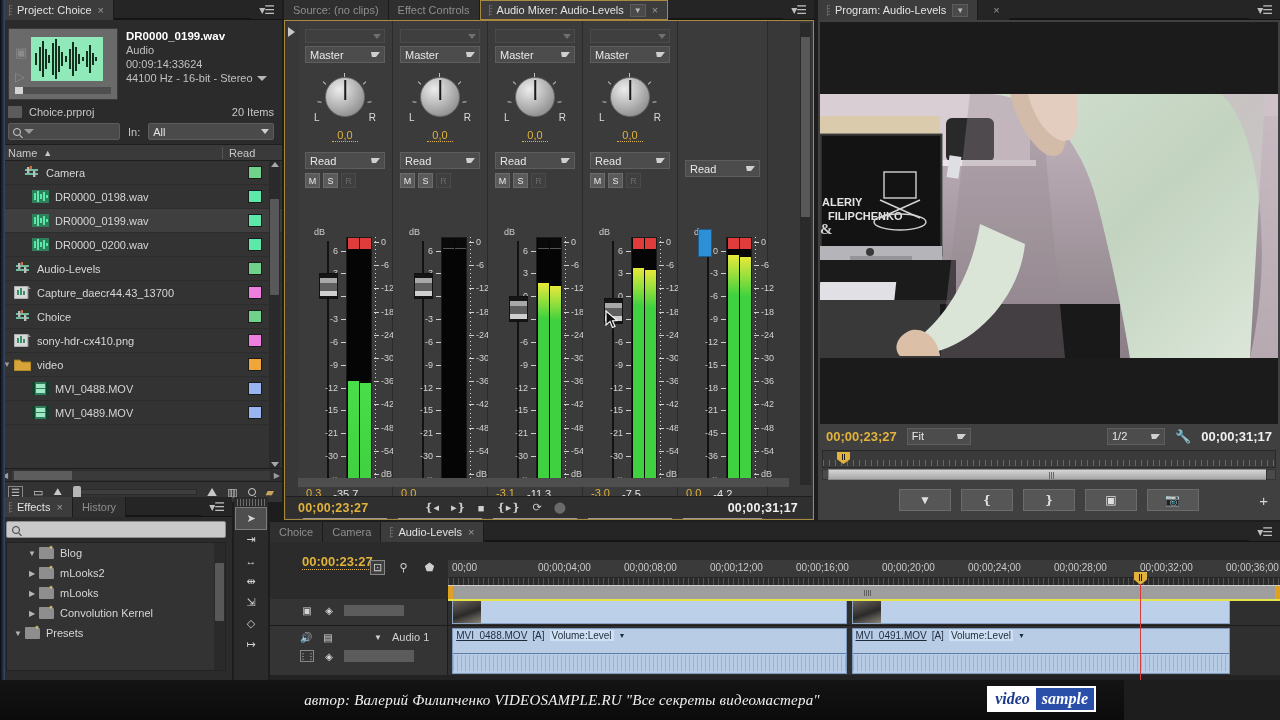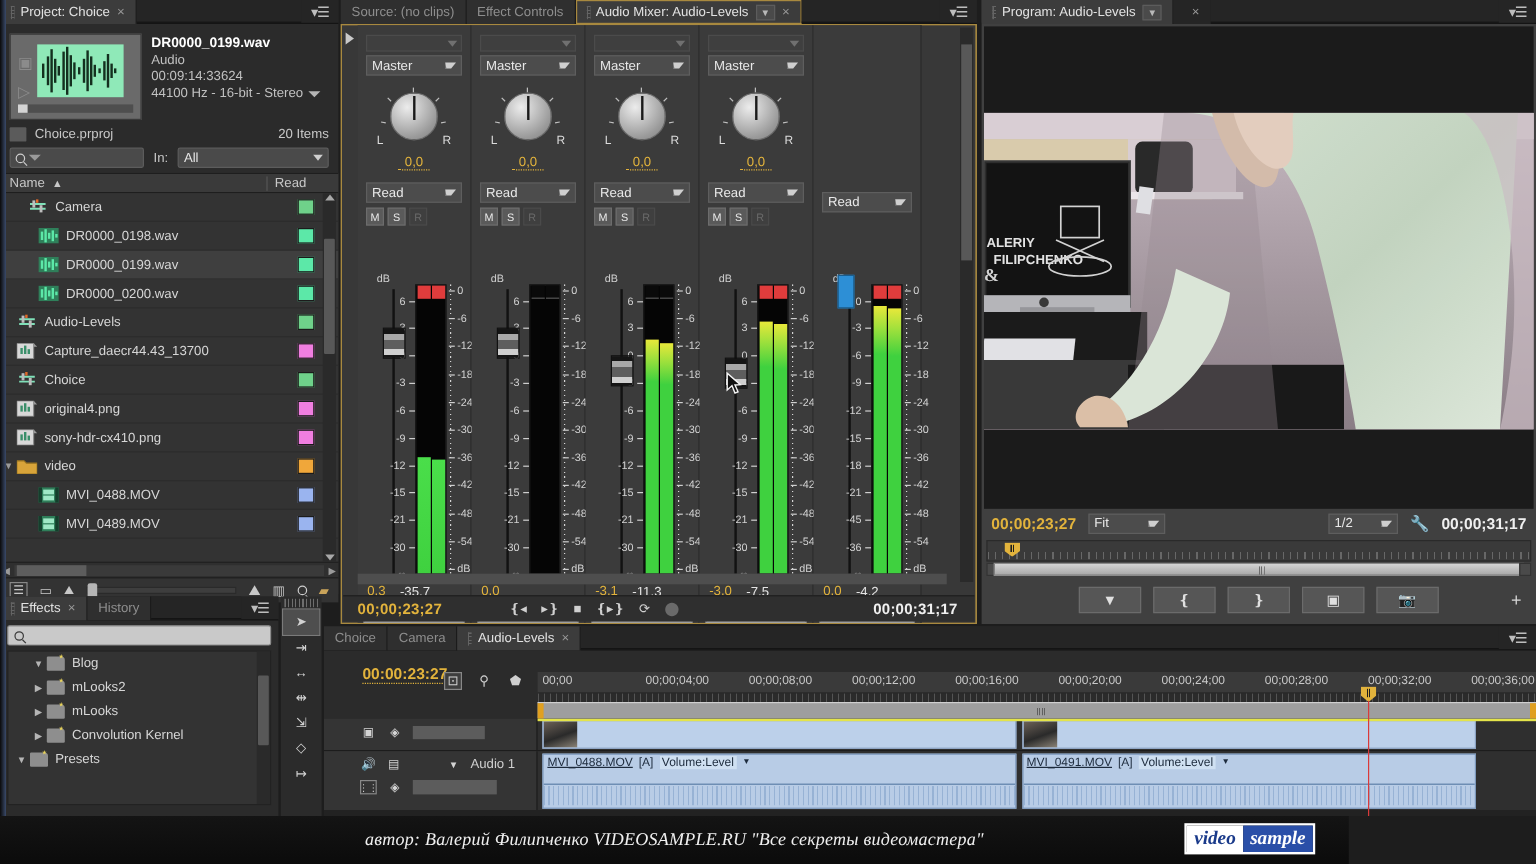--- a/index.html
+++ b/index.html
@@ -457,34 +457,20 @@
         <span class="disc" style="margin-left:0px"></span>
         <span class="icon"><svg width="17" height="13">
             <rect width="14" height="13" fill="#d8d8d8" stroke="#8a8a8a"></rect>
             <path d="M14 0 L17 3 L14 3 Z" fill="#9a9a9a"></path>
             <g fill="#3a8f6a">
               <rect x="3" y="4" width="2" height="5"></rect>
               <rect x="6" y="2" width="2" height="7"></rect>
               <rect x="9" y="5" width="2" height="4"></rect>
             </g>
           </svg></span>
-        <span class="lbl">original4.png</span>
-        <span class="swatch" style="background:#f07ee0"></span>
-      </div>
-      <div class="frow">
-        <span class="disc" style="margin-left:0px"></span>
-        <span class="icon"><svg width="17" height="13">
-            <rect width="14" height="13" fill="#d8d8d8" stroke="#8a8a8a"></rect>
-            <path d="M14 0 L17 3 L14 3 Z" fill="#9a9a9a"></path>
-            <g fill="#3a8f6a">
-              <rect x="3" y="4" width="2" height="5"></rect>
-              <rect x="6" y="2" width="2" height="7"></rect>
-              <rect x="9" y="5" width="2" height="4"></rect>
-            </g>
-          </svg></span>
         <span class="lbl">sony-hdr-cx410.png</span>
         <span class="swatch" style="background:#f07ee0"></span>
       </div>
       <div class="frow">
         <span class="disc" style="margin-left:0px">▼</span>
         <span class="icon"><svg width="17" height="13">
             <path d="M0 2 h6 l2 2 h9 v9 H0 Z" fill="#d8a43a" stroke="#9a7520"></path>
           </svg></span>
         <span class="lbl">video</span>
         <span class="swatch" style="background:#f0a73a"></span>

